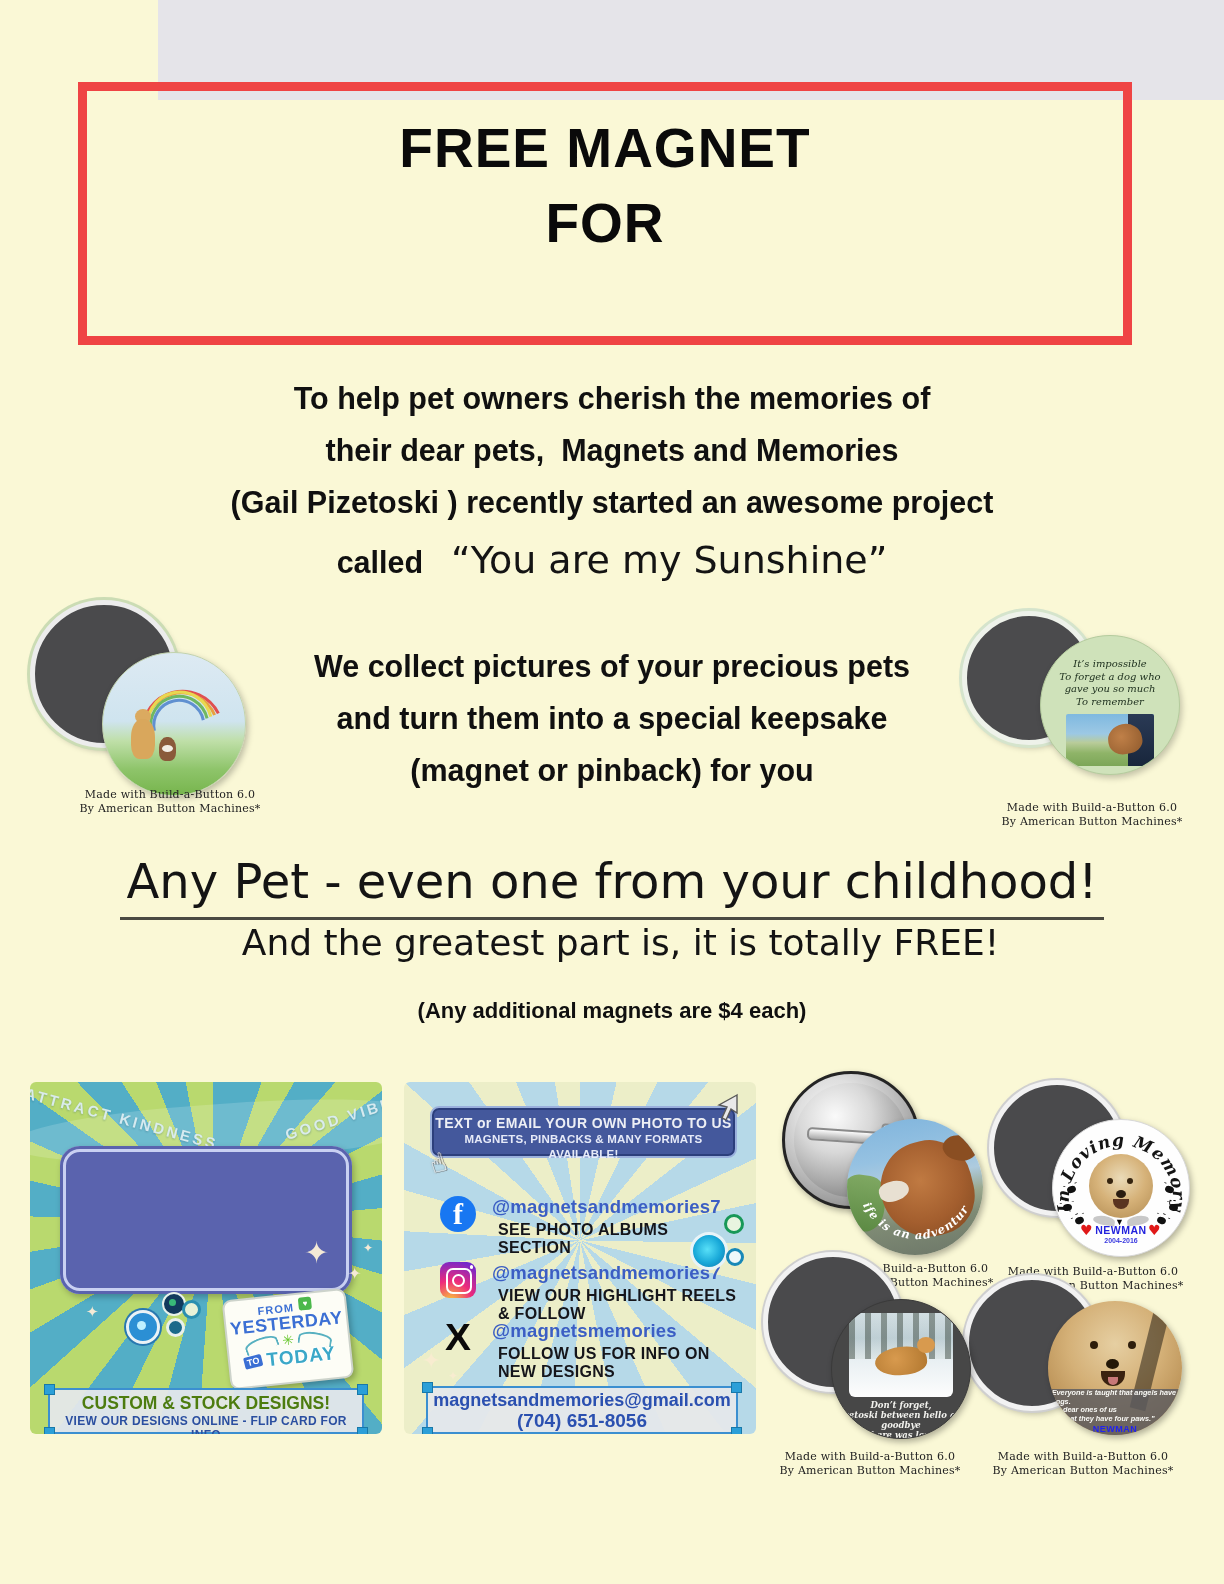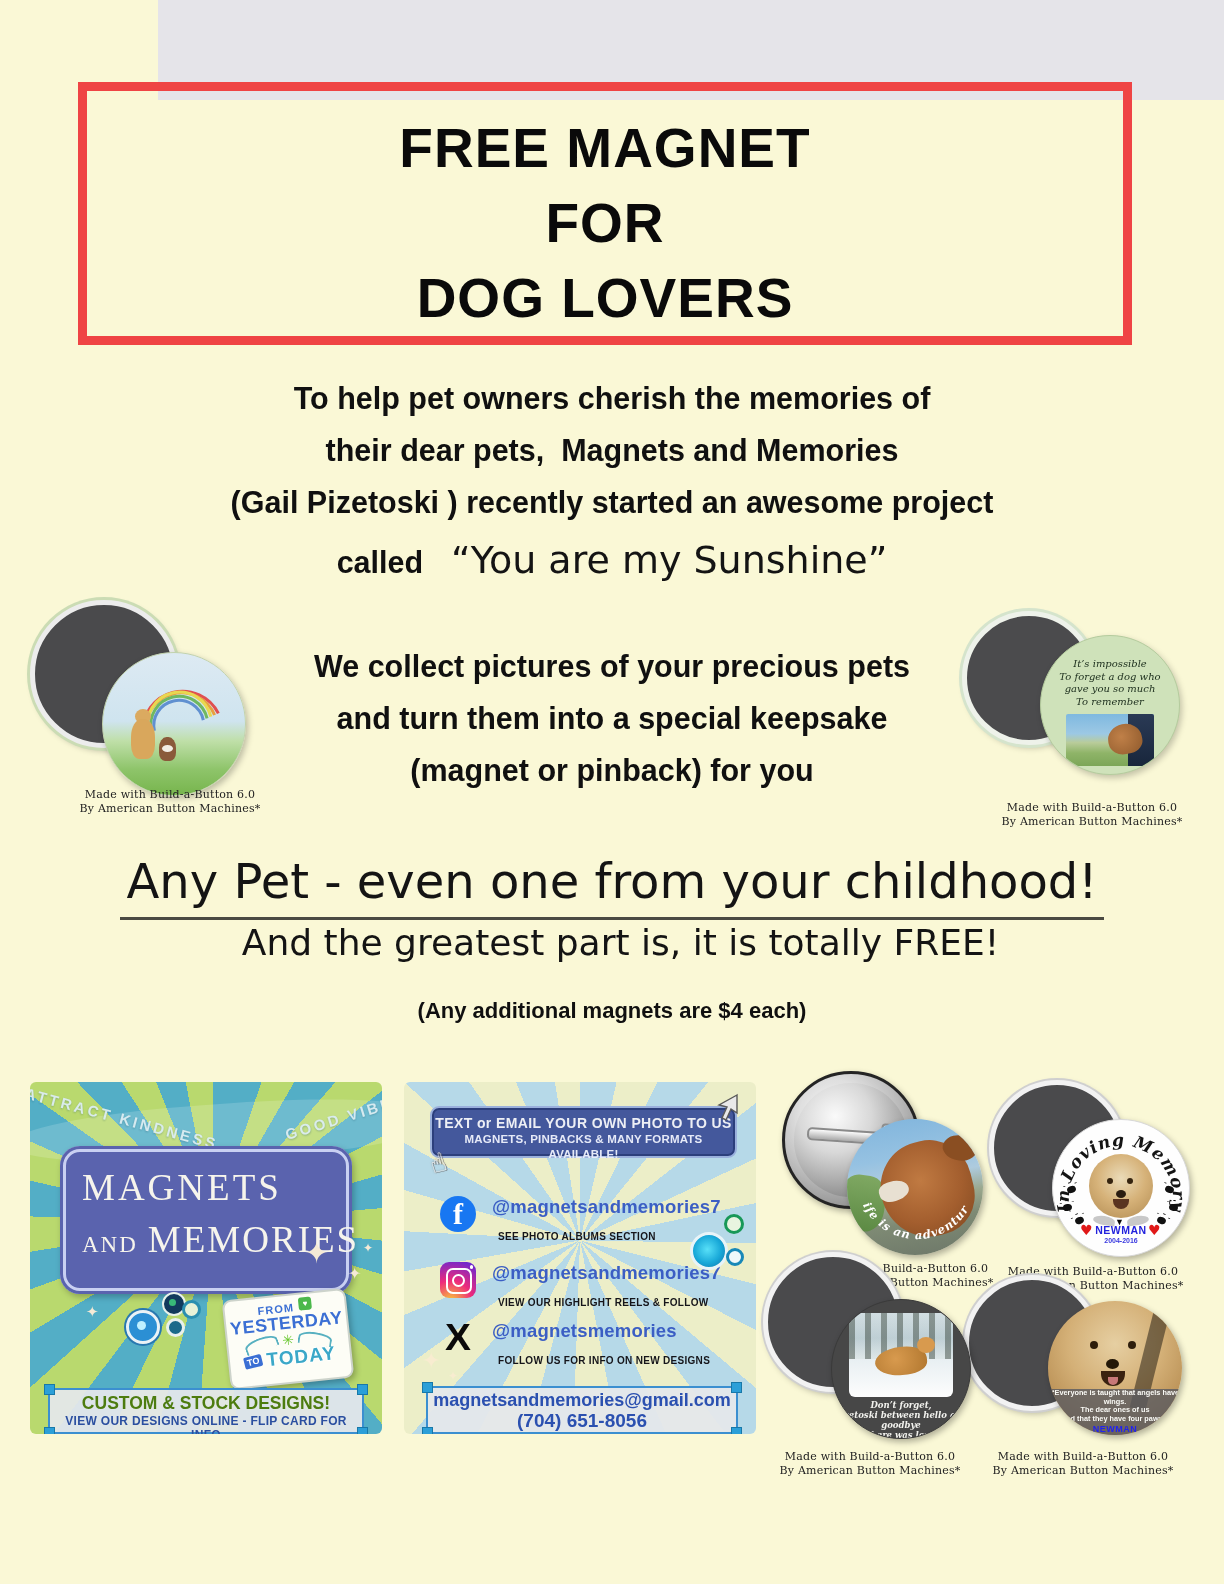--- a/index.html
+++ b/index.html
@@ -117,21 +117,21 @@
 
   .soc-row{left:36px;width:300px;height:56px;}
   .soc-icon{position:absolute;left:0;top:2px;width:36px;height:36px;}
   .fb-badge{border-radius:50%;background:#1877F2;color:#fff;text-align:center;font-family:"Liberation Serif",serif;font-weight:700;font-size:30px;line-height:36px;}
   .ig-badge{border-radius:9px;background:radial-gradient(circle at 30% 110%,#F9CE34 0%,#EE2A7B 45%,#6228D7 95%);}
   .ig-inner{position:absolute;left:6px;top:6px;width:22px;height:22px;border:2.5px solid #fff;border-radius:7px;}
   .ig-dot{position:absolute;right:3px;top:3px;width:3.5px;height:3.5px;border-radius:50%;background:#fff;}
   .ig-lens{position:absolute;left:12px;top:12px;width:9px;height:9px;border:2.5px solid #fff;border-radius:50%;}
   .x-badge{color:#0A0A0A;font-weight:900;font-size:37px;line-height:36px;text-align:center;font-family:"Liberation Sans",sans-serif;transform:scaleX(1.05);}
   .soc-handle{position:absolute;left:52px;top:2px;font-weight:800;font-size:18.5px;color:#3B5EC4;letter-spacing:.2px;}
-  .soc-sub{position:absolute;left:58px;top:27px;font-weight:800;font-size:10px;color:#15151A;letter-spacing:.3px;margin-top:10px;}
+  .soc-sub{position:absolute;left:58px;top:27px;font-weight:800;font-size:16px;color:#15151A;letter-spacing:.3px;}
 
   .c2-circA{left:286px;top:150px;width:32px;height:32px;border-radius:50%;background:radial-gradient(circle at 45% 45%,#58E0F8 0%,#18A8D8 55%,#1070A8 100%);border:3px solid #E8F4F8;}
   .c2-circB{left:320px;top:132px;width:14px;height:14px;border-radius:50%;border:3px solid #189858;background:#E8F4E0;}
   .c2-circC{left:322px;top:166px;width:12px;height:12px;border-radius:50%;border:3px solid #1888B8;background:#F0F8FA;}
   .c2-spark1{left:18px;top:268px;font-size:22px;color:#F8ECD0;}
   .c2-spark2{left:44px;top:288px;font-size:12px;color:#F8ECD0;}
   .c2-banner2{left:22px;top:304px;width:308px;height:44px;}
   .c2-email{font-weight:800;font-size:18px;color:#2B50B0;line-height:22px;margin-top:1px;}
   .c2-phone{font-weight:800;font-size:19px;color:#2B50B0;line-height:20px;}
 
@@ -179,40 +179,39 @@
 
   .angel-front{left:288px;top:261px;width:134px;height:134px;box-shadow:2px 3px 6px rgba(0,0,0,.3);overflow:hidden;
     background:radial-gradient(circle at 50% 32%,#E6CFA2 0%,#D4B077 42%,#BB9257 72%,#8E6D45 100%);}
   .angel-stripe{left:96px;top:-10px;width:16px;height:120px;background:rgba(40,32,22,.55);transform:rotate(14deg);}
   .angel-eyeL{left:42px;top:40px;width:8px;height:8px;border-radius:50%;background:#2E1E0C;}
   .angel-eyeR{left:80px;top:40px;width:8px;height:8px;border-radius:50%;background:#2E1E0C;}
   .angel-nose{left:58px;top:58px;width:13px;height:10px;border-radius:50%;background:#241808;}
   .angel-mouth{left:53px;top:70px;width:24px;height:15px;border-radius:0 0 14px 14px;background:#3A2210;}
   .angel-tongue{left:60px;top:76px;width:10px;height:8px;border-radius:0 0 8px 8px;background:#C87878;}
   .angel-band{left:0;top:88px;width:134px;height:46px;background:rgba(92,92,96,.82);}
-  .angel-q{font-weight:700;font-size:7.3px;line-height:8.6px;color:#FAFAF6;text-align:center;}
+  .angel-q{font-weight:700;font-size:7.3px;line-height:8.6px;color:#FAFAF6;font-style:italic;}
   .angel-name{font-weight:800;font-size:9px;line-height:11px;color:#2222EE;text-align:center;letter-spacing:.5px;margin-top:1px;}
 
   .cap-tl{left:23px;top:222px;width:240px;}
   .cap-tr{left:213px;top:225px;width:240px;}
   .cap-bl{left:0px;top:410px;width:220px;}
   .cap-br{left:213px;top:410px;width:220px;}
 </style>
 </head>
 <body>
 
 <div class="page">
 
   <div class="abs gray-strip"></div>
 
   <div class="abs title-box">
     <div class="title-inner">
       <div class="title-line">FREE MAGNET</div>
       <div class="title-line">FOR</div>
-      <div class="title-line">DOG LOVERS</div>
     </div>
   </div>
 
   <div class="abs para" style="top:372px;">
     <p class="ws-pre">To help pet owners cherish the memories of</p>
     <p class="ws-pre">their dear pets,  Magnets and Memories</p>
     <p class="ws-pre">(Gail Pizetoski ) recently started an awesome project</p>
     <div class="called-row">
       <span class="called-word">called</span>
       <span class="hand project-name">“You are my Sunshine”</span>
@@ -275,27 +274,20 @@
   <div class="abs para ctr" style="top:998px;">
     <span class="addl">(Any additional magnets are $4 each)</span>
   </div>
 
   <div class="abs card card1">
     <div class="abs wave-band"></div>
     <div class="abs arc-txt arc-left">ATTRACT KINDNESS</div>
     <div class="abs arc-txt arc-right">GOOD VIBES</div>
 
     <div class="abs plaque">
-      <div class="abs plaque-name">
-        <div class="plq1">MAGNETS</div>
-        <div class="plq2">
-          <span class="plq-and">AND</span>
-          <span class="plq-mem">MEMORIES</span>
-        </div>
-      </div>
       <span class="abs spark sp1">✦</span>
       <span class="abs spark sp2">✦</span>
       <span class="abs spark sp3">✦</span>
     </div>
     <span class="abs spark sp4">✦</span>
 
     <div class="abs dotA">
         <i></i>
       </div>
     <div class="abs dotB">

